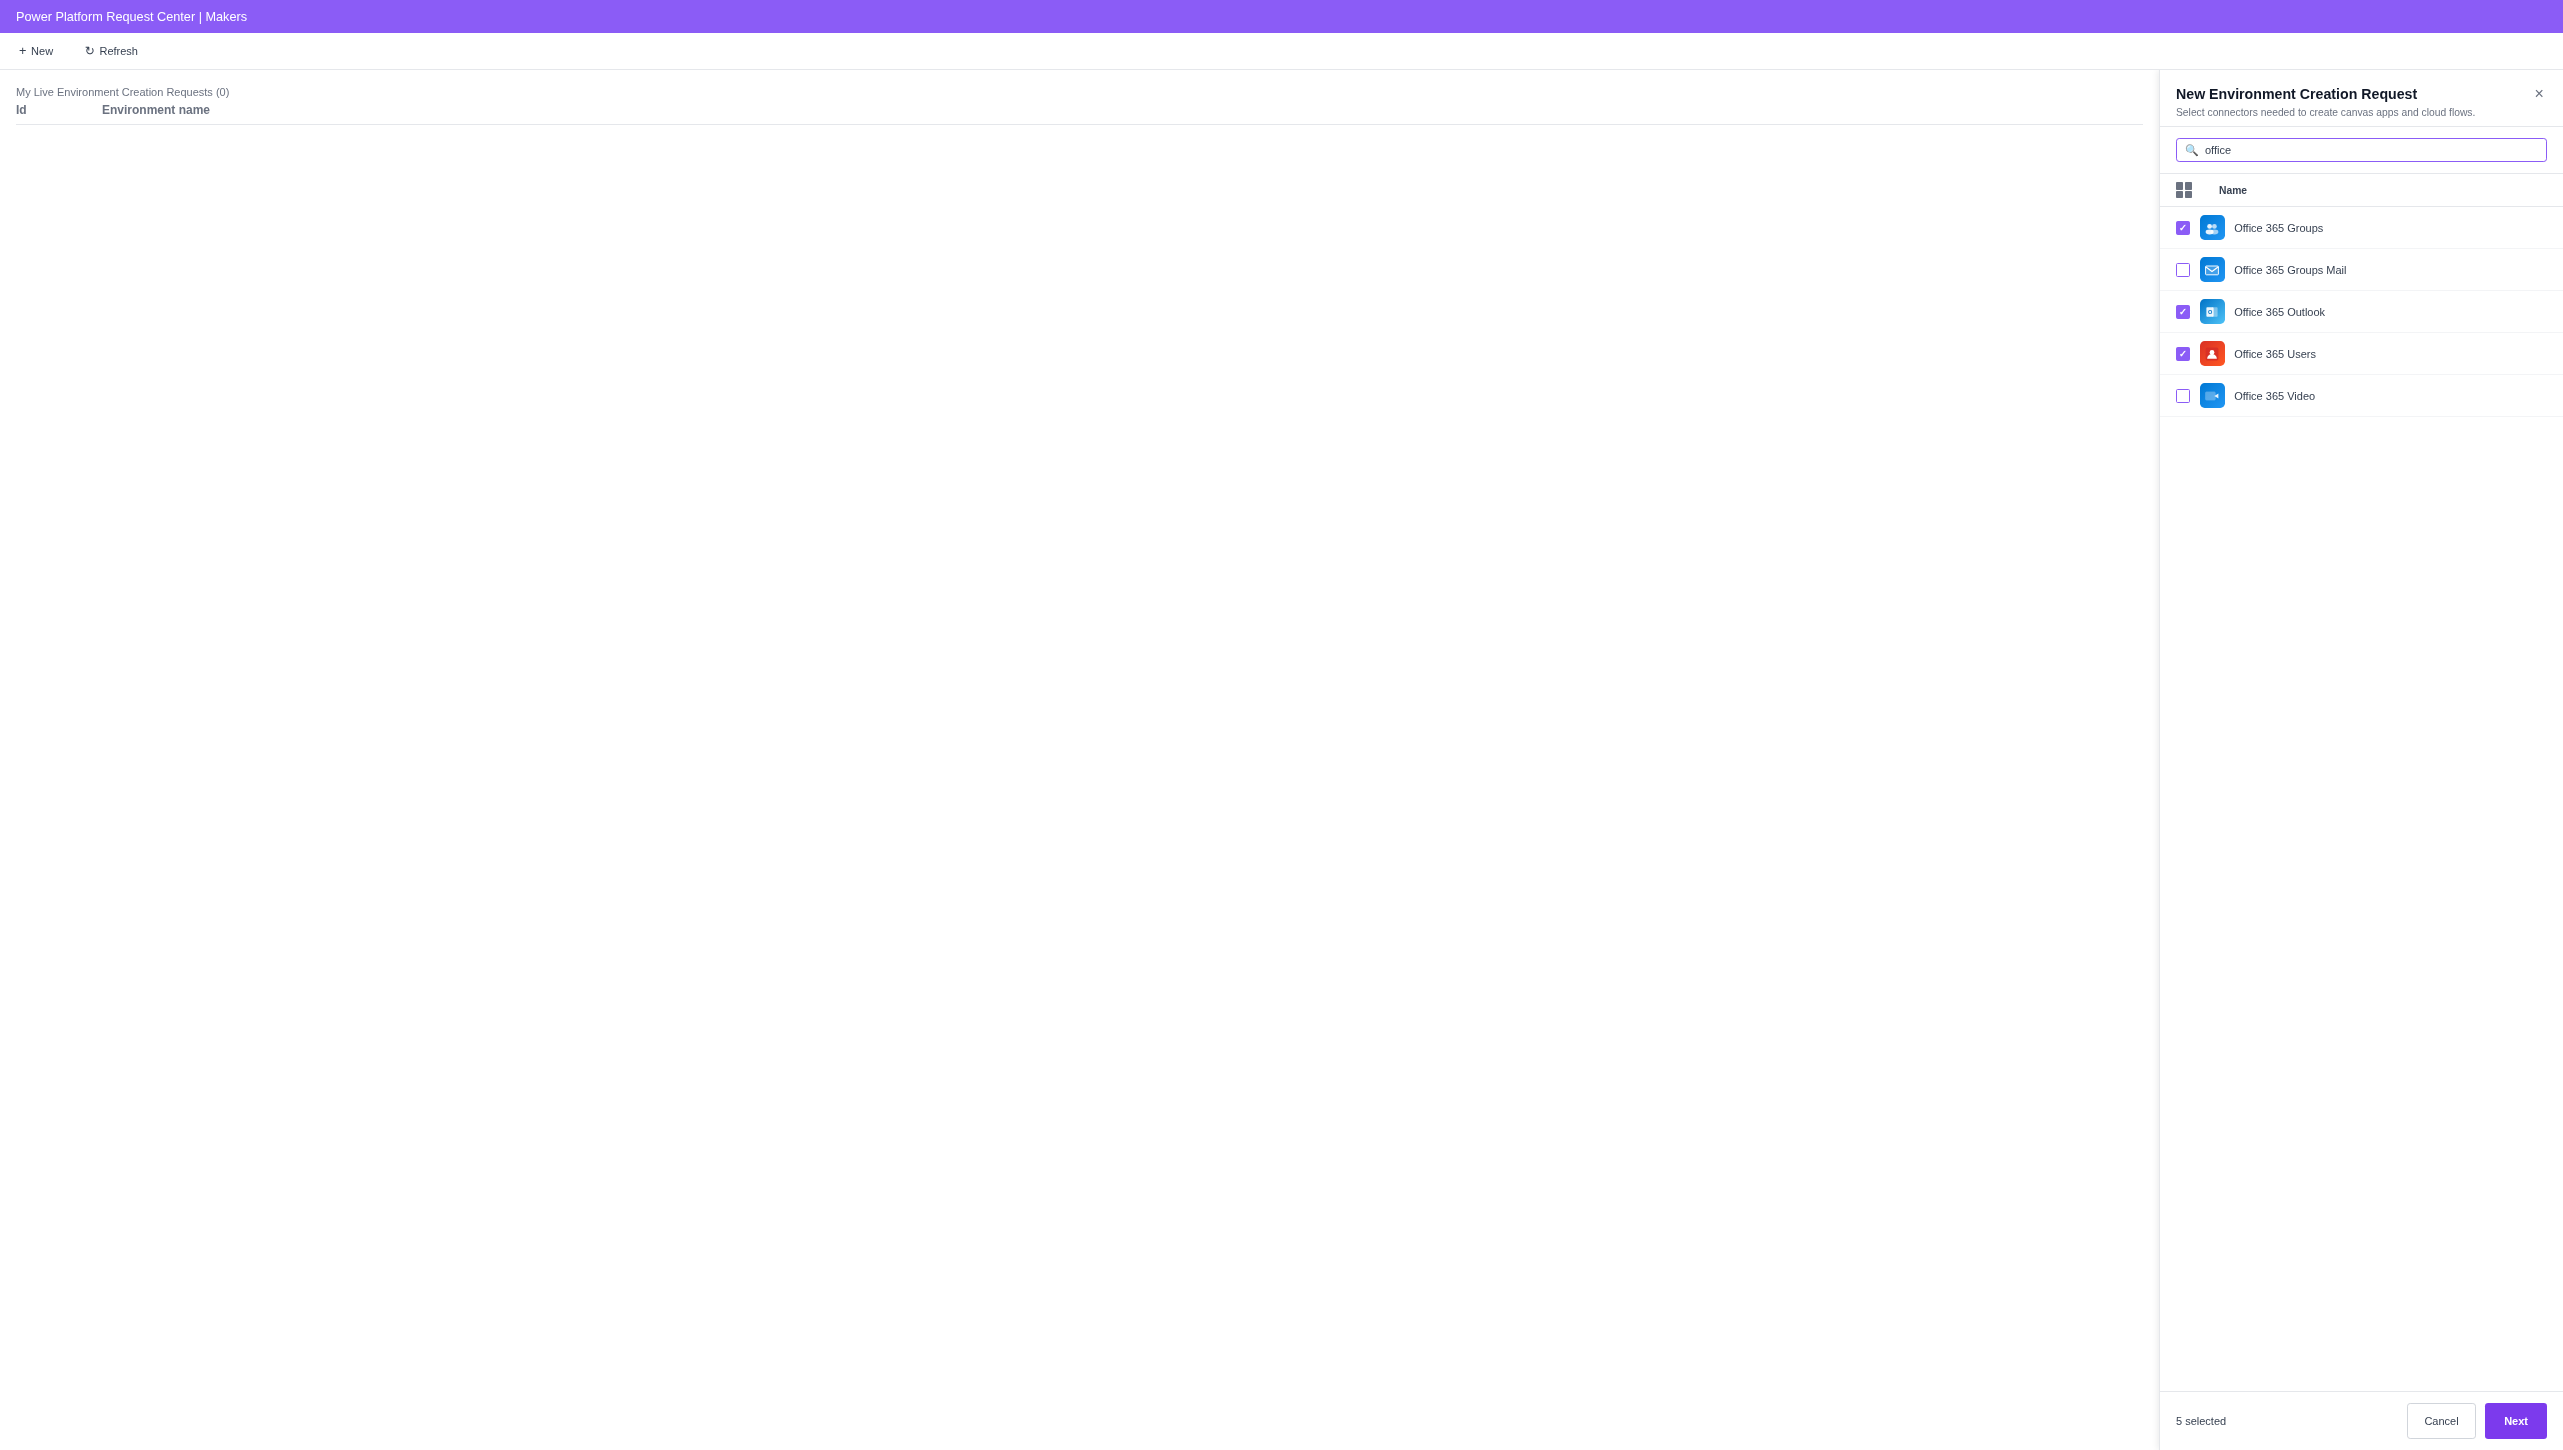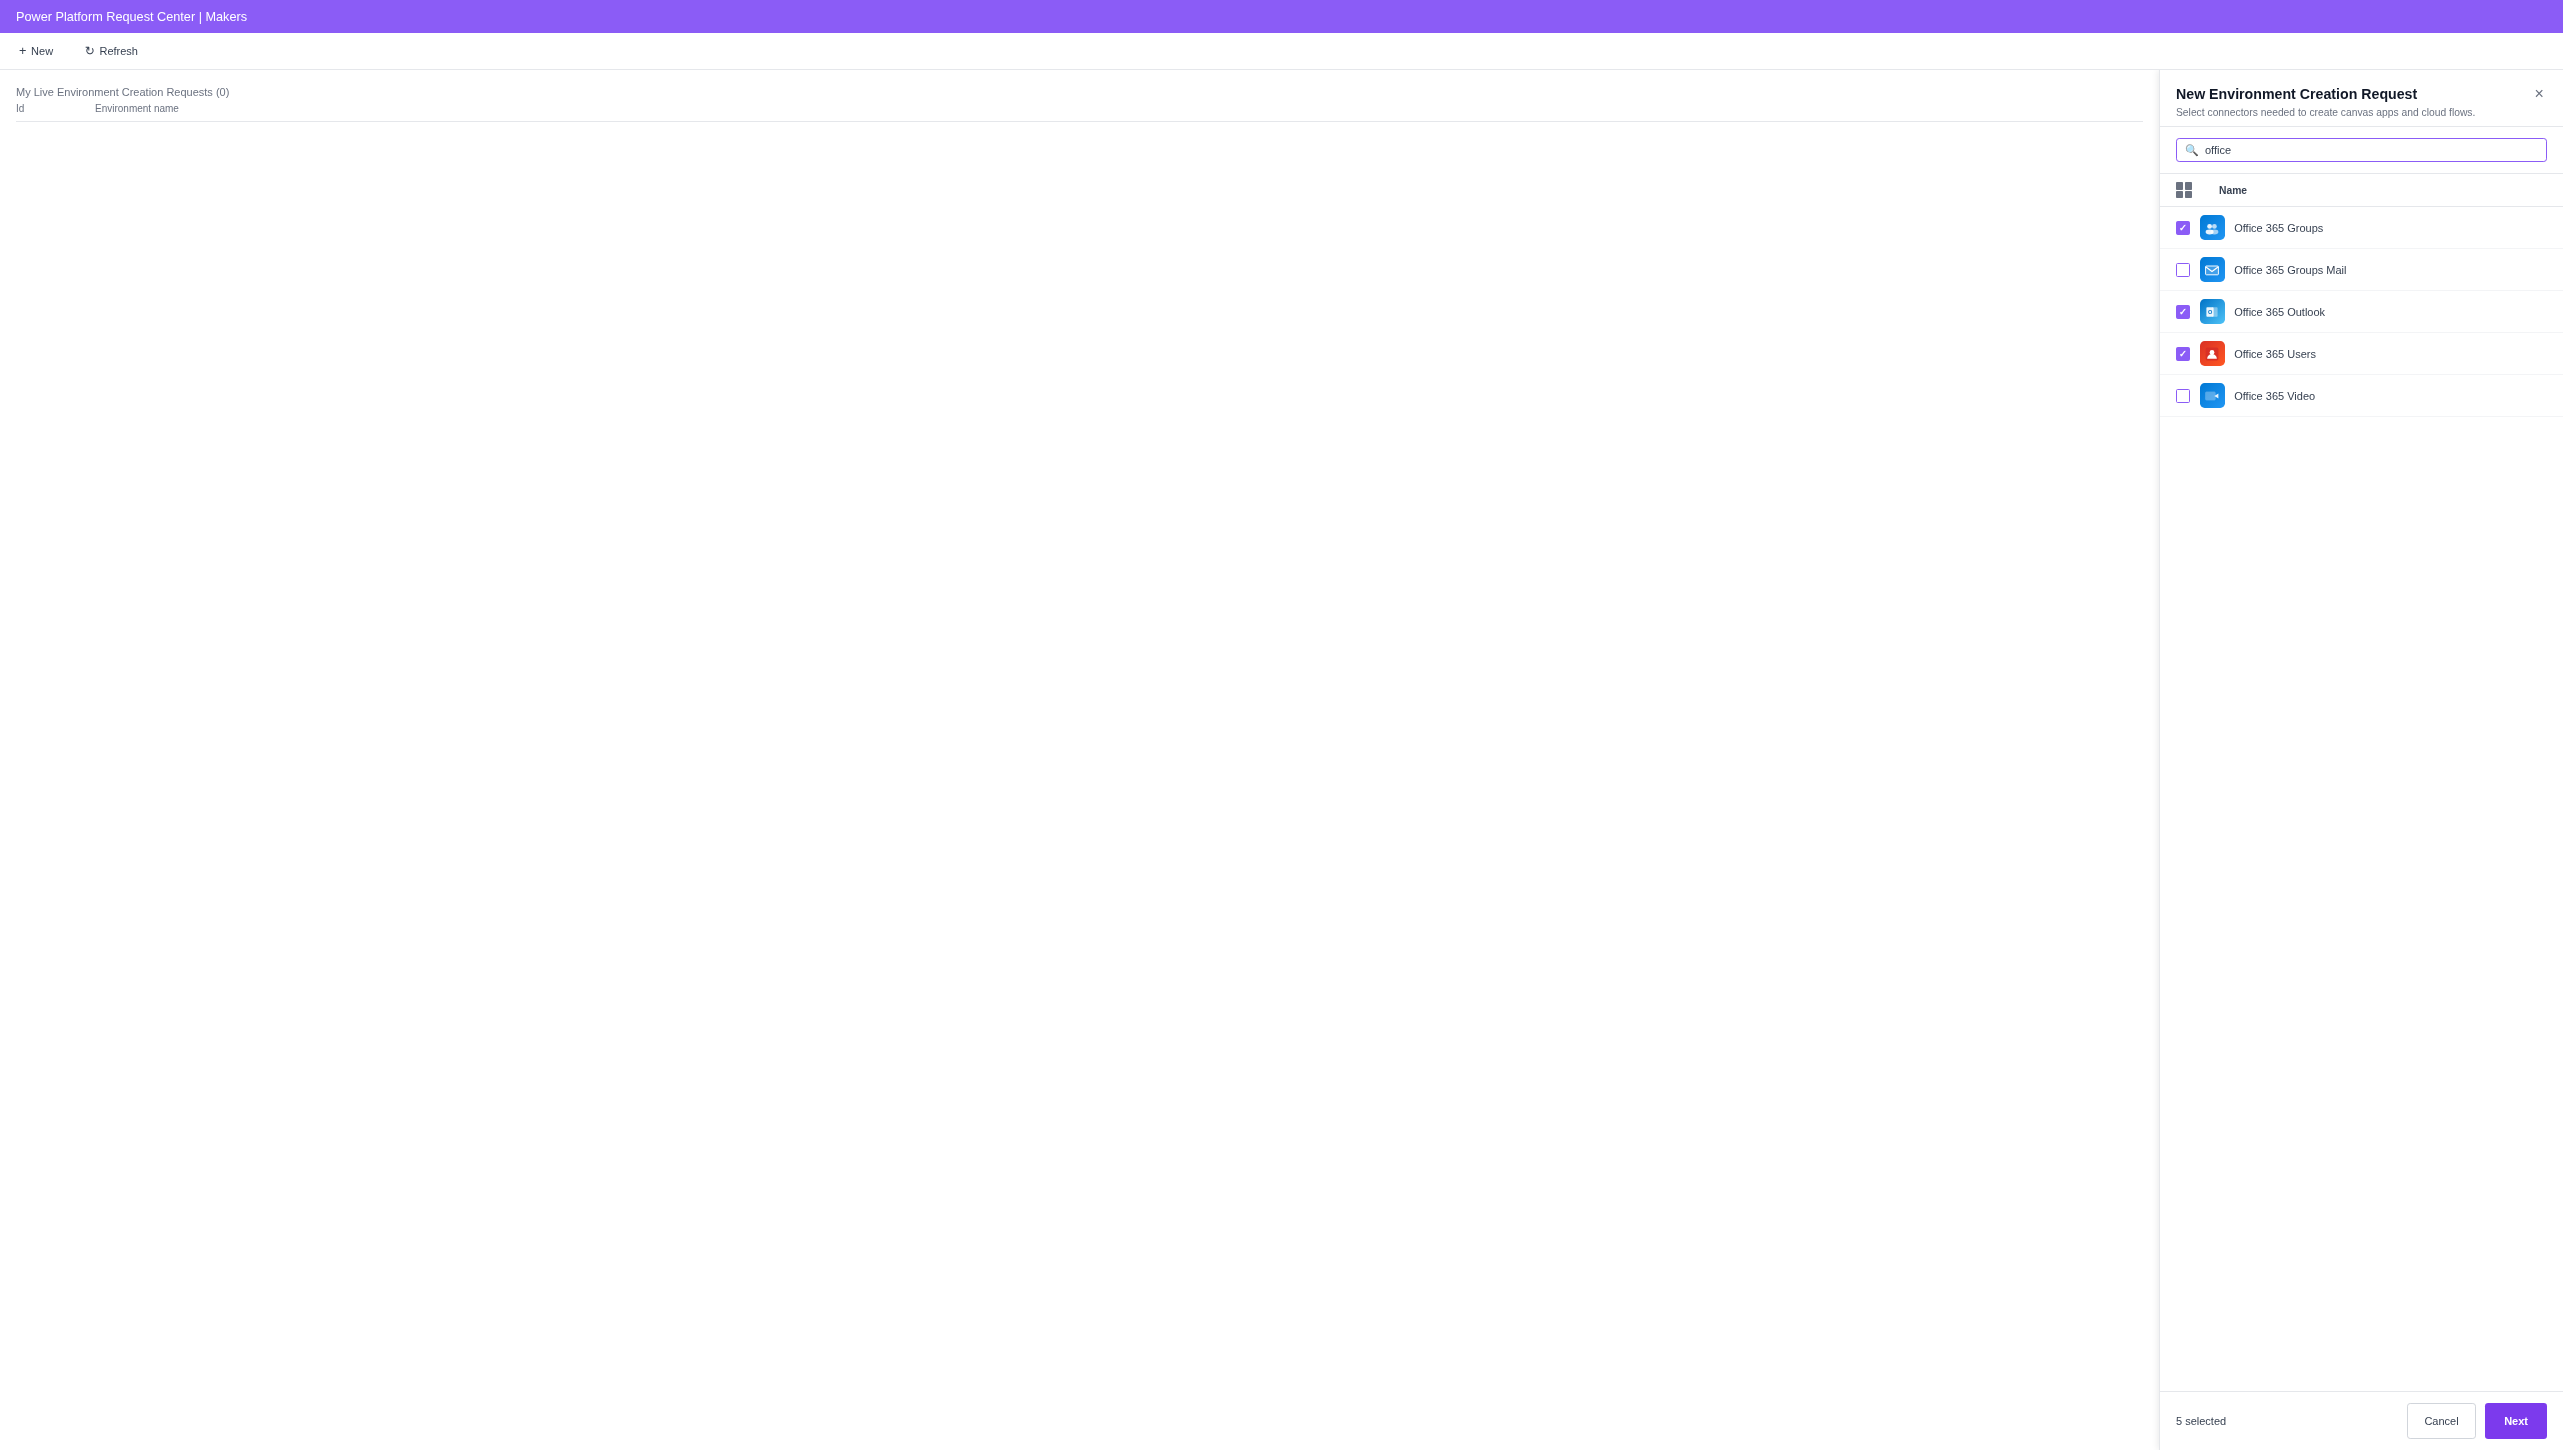--- a/index.html
+++ b/index.html
@@ -53,26 +53,26 @@
       font-size: 11px;
       color: #6b7280;
       margin-bottom: 5px;
     }
     .table-header {
       display: flex;
       border-bottom: 0.8px solid #e5e7eb;
       padding-bottom: 6.3px;
     }
     .table-header .col {
-      font-size: 10px;
-      color: #6b7280;
-      font-weight: 400;
+      font-size: 12px;
+      color: #6b7280;
+      font-weight: 700;
     }
     .col-id { width: 79px; }
-    .col-name { flex: 1; }
+    .col-name { flex: 1; margin-left: 7px; }
 
     
     .right-panel {
       width: 404px;
       border-left: 0.8px solid #e5e7eb;
       display: flex;
       flex-direction: column;
       background: #fff;
       box-shadow: -1.6px 0 6.3px rgba(0,0,0,0.08);
       flex-shrink: 0;

